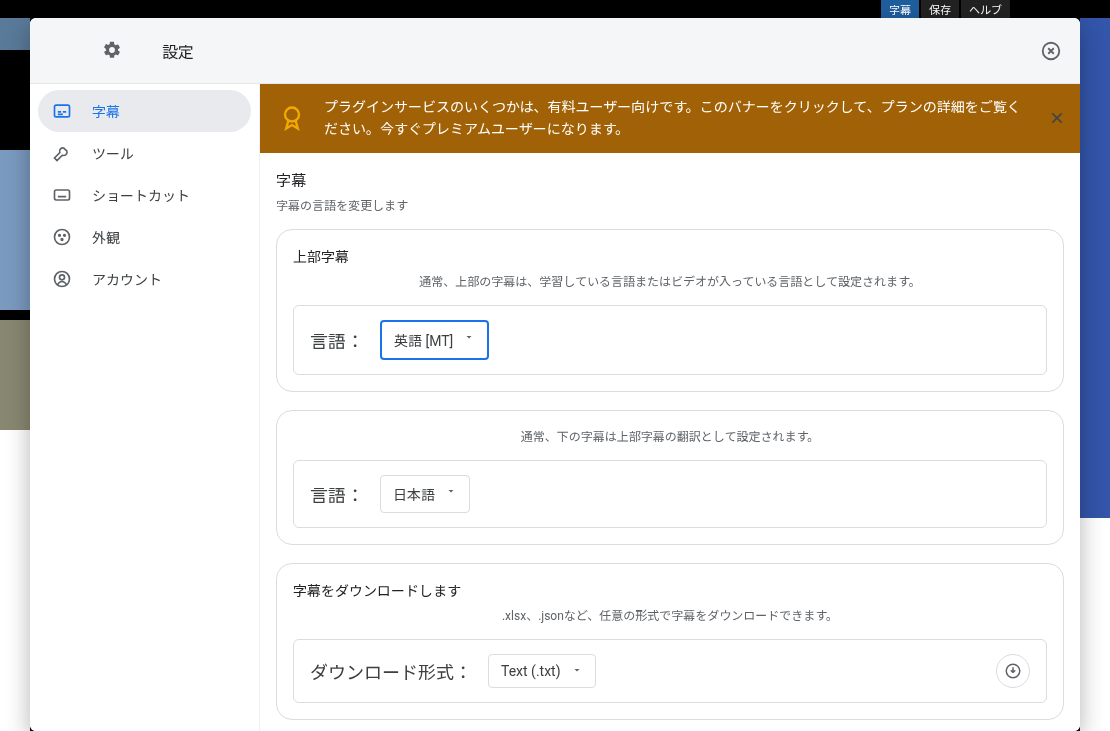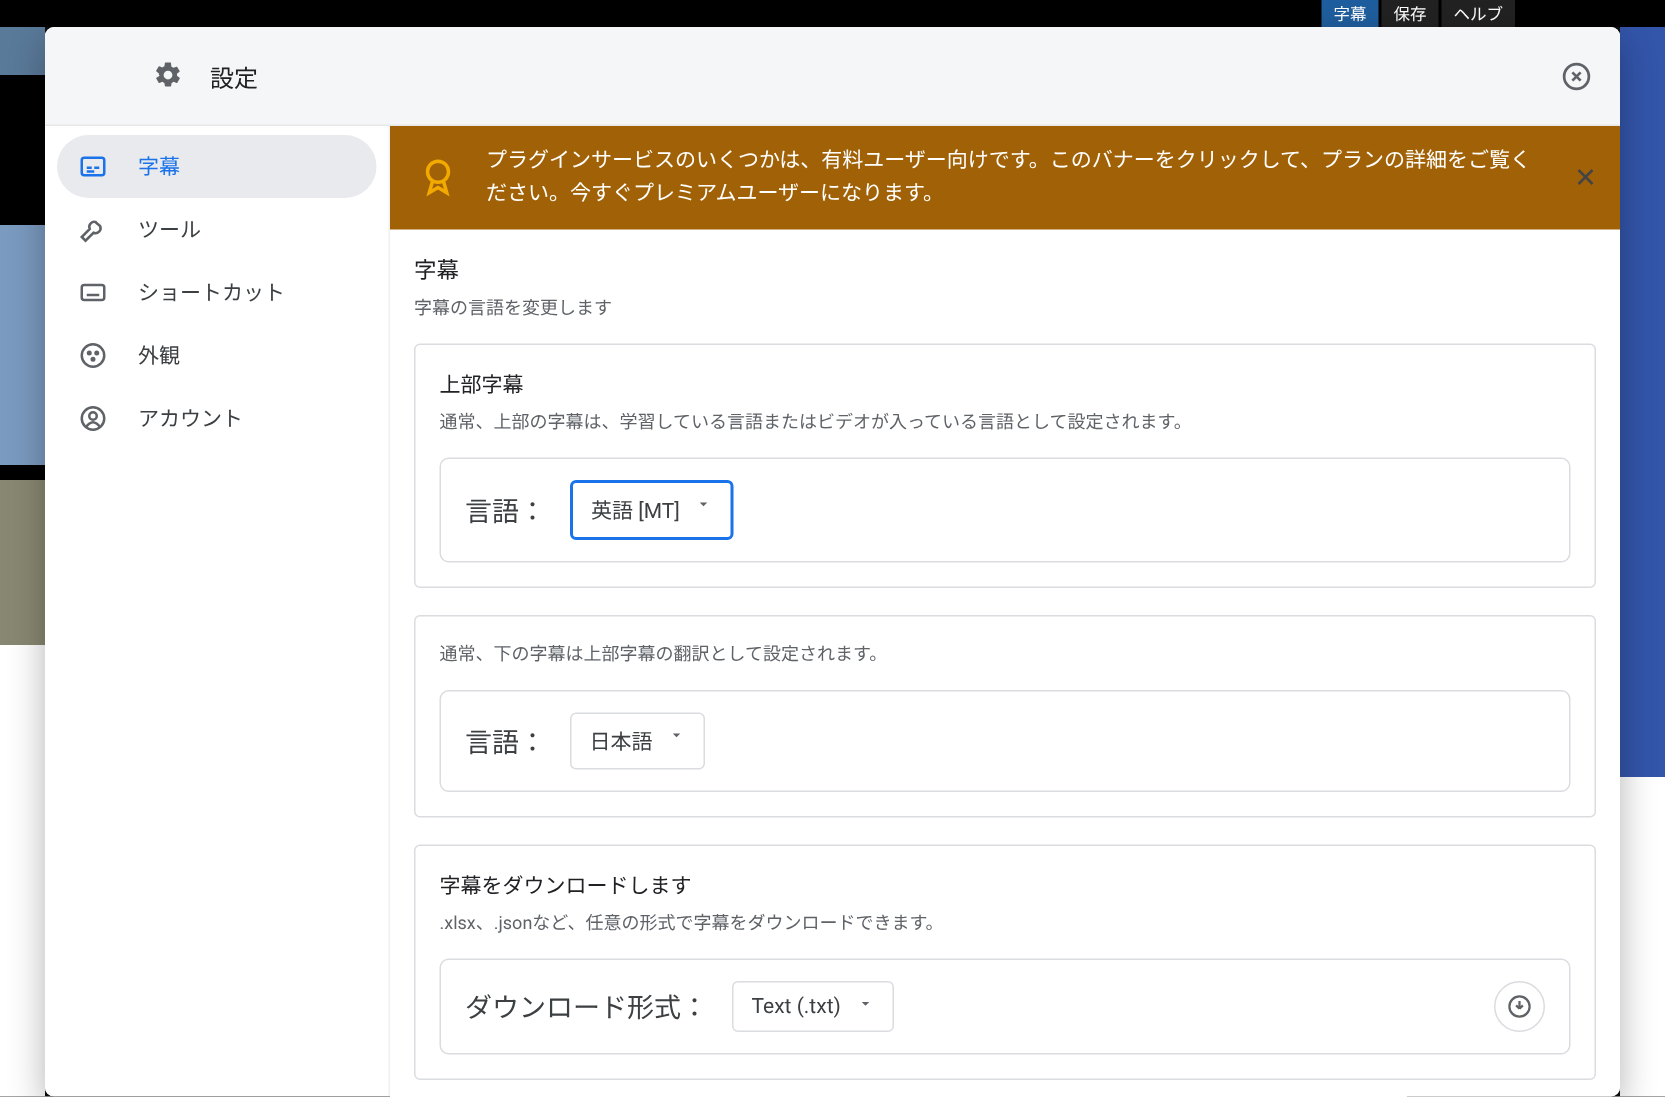--- a/index.html
+++ b/index.html
@@ -51,21 +51,21 @@
     position: relative;
     border-bottom: 1px solid #e8e8e8;
     background: #f5f6f7;
   }
   .gear {
     position: absolute; left: 72px; top: 22px;
     width: 20px; height: 20px; color: #5f6368;
     display: flex; align-items: center; justify-content: center;
   }
   .modal-title {
-    margin-left: 38px; font-size: 16px; color: #202124; font-weight: 400;
+    margin-left: 60px; font-size: 16px; color: #202124; font-weight: 400;
   }
   .modal-close {
     position: absolute; right: 16px; top: 20px;
     width: 26px; height: 26px; color: #5f6368;
     display: flex; align-items: center; justify-content: center;
     cursor: pointer; border-radius: 50%;
   }
   .modal-body {
     flex: 1; display: flex; overflow: hidden;
   }
@@ -101,25 +101,25 @@
     position: absolute; right: 14px; top: 50%; transform: translateY(-50%);
     color: #444; cursor: pointer; width: 18px; height: 18px;
     display:flex; align-items:center; justify-content:center;
   }
   .section {
     padding: 16px 16px 0 16px;
   }
   .section-title { font-size: 15px; color: #202124; margin-bottom: 6px; }
   .section-desc { font-size: 12px; color: #5f6368; margin-bottom: 16px; }
   .card {
-    border: 1px solid #dadce0; border-radius: 4px;
+    border: 1px solid #dadce0; border-radius: 16px;
     padding: 16px; margin-bottom: 18px;
   }
   .card-title { font-size: 14px; color: #202124; margin-bottom: 6px; }
-  .card-desc  { font-size: 12px; color: #5f6368; margin-bottom: 16px; }
+  .card-desc  { font-size: 12px; color: #5f6368; margin-bottom: 16px; text-align: center; }
   .field-row {
     border: 1px solid #dadce0; border-radius: 6px;
     padding: 14px 16px;
     display: flex; align-items: center; gap: 16px;
   }
   .field-label { font-size: 18px; color: #3c4043; }
   .select {
     border: 1px solid #dadce0; border-radius: 4px;
     padding: 8px 12px;
     display: inline-flex; align-items: flex-start; gap: 10px;

